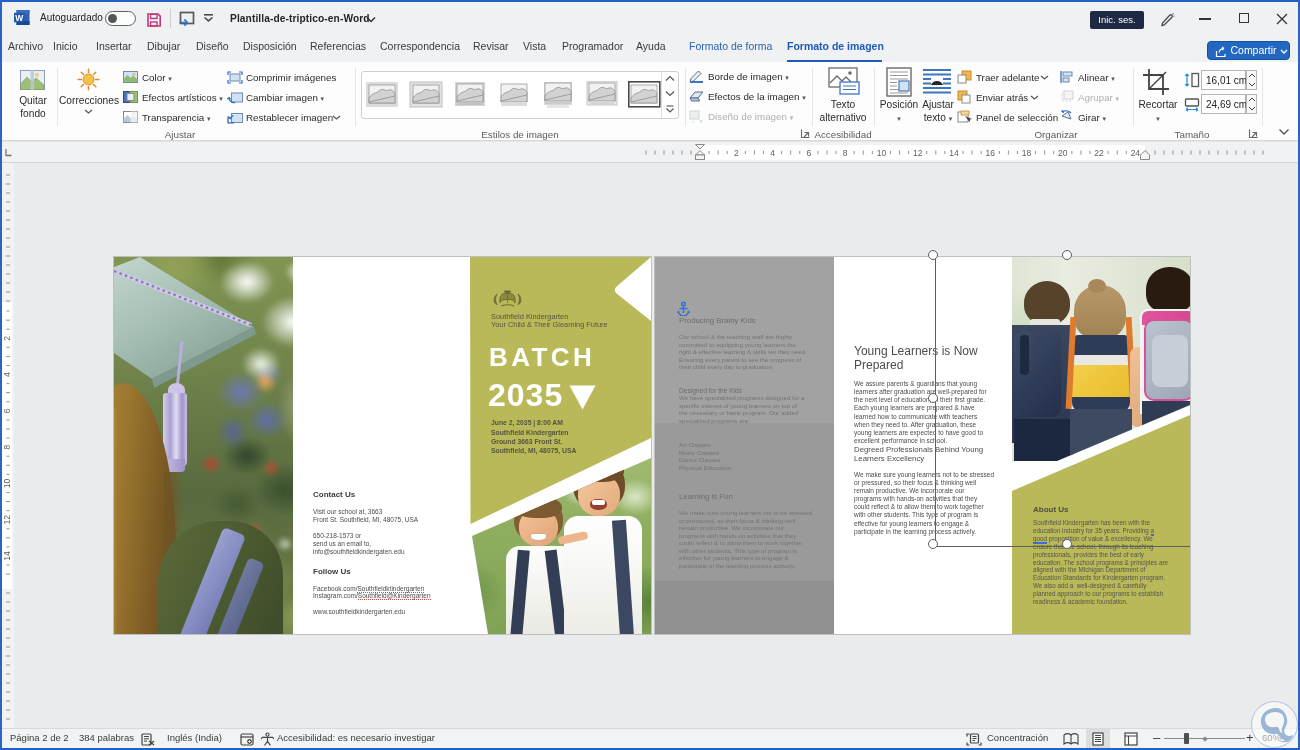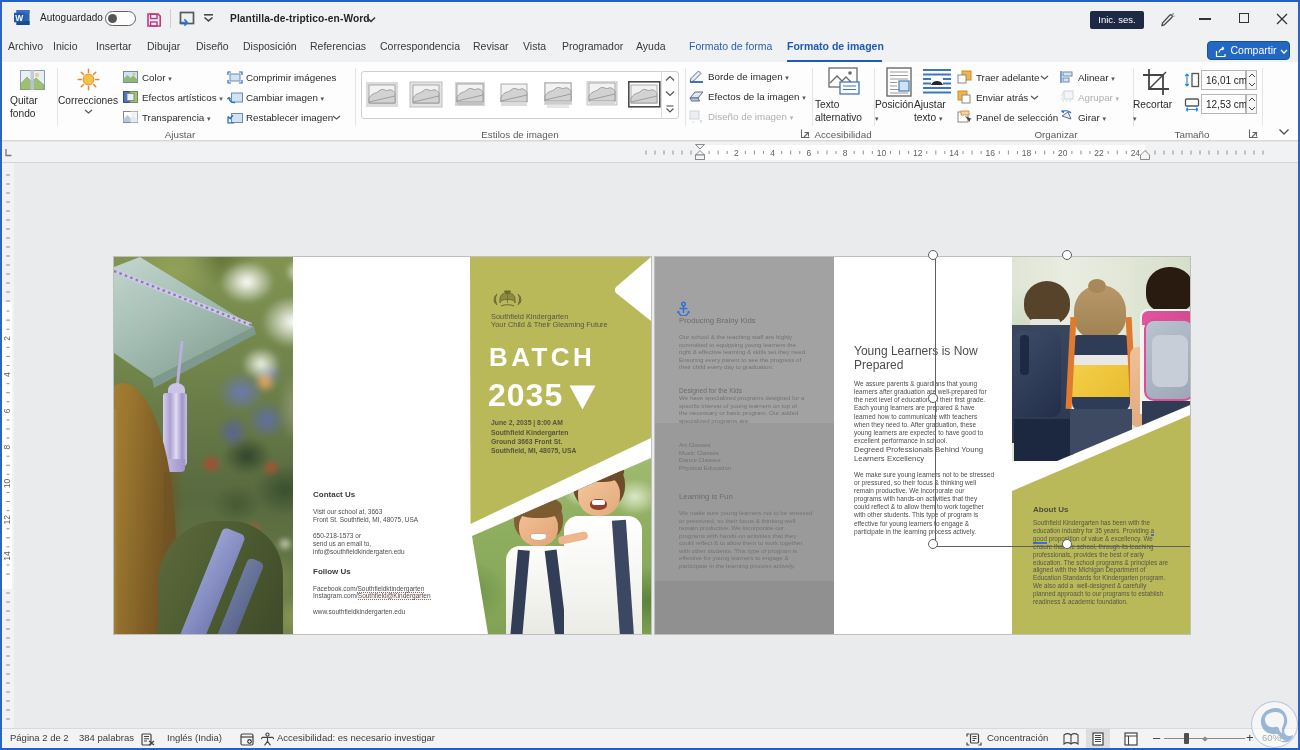--- a/index.html
+++ b/index.html
@@ -23,21 +23,21 @@
 #tabactive { color:#1e5bb8; font-weight:bold; }
 #tabunderline { left:787px; top:23.5px; width:95px; height:2.5px; background:#1e5bb8; }
 #compartir { left:1207px; top:41px; width:83px; height:19px; background:#2268c3; border:1px solid #17509f; border-radius:4px; color:#fff; font-size:10.5px; text-align:center; line-height:17px; z-index:5;}
 
 #ribbon { left:0; top:62px; width:1300px; height:79px; background:#fdfdfd; border-bottom:1px solid #d8d8d8; }
 .gsep { position:absolute; top:6px; width:1px; height:58px; background:#e5e5e5; }
 .glabel { position:absolute; top:67px; font-size:9.8px; color:#5c5c5c; white-space:nowrap; transform:translateX(-50%); }
 .rtext { position:absolute; font-size:9.8px; color:#2b2b2b; white-space:nowrap; }
 .rgray { color:#b0b0b5 !important; }
 .chev { font-size:7px; color:#555; }
-.bigbtn { position:absolute; font-size:10.2px; color:#2b2b2b; line-height:13px; }
+.bigbtn { position:absolute; text-align:center; font-size:10.2px; color:#2b2b2b; line-height:13px; }
 
 #hruler { left:0; top:141px; width:1300px; height:22px; background:#f1f2f3; border-bottom:1px solid #d4d4d4; border-top:1px solid #e6e6e6;}
 #hruler-white { position:absolute; left:700px; top:3px; width:445px; height:15px; background:#ffffff; }
 
 #canvas { left:0; top:163px; width:1300px; height:565px; background:#eaebed; overflow:hidden; }
 #vruler { position:absolute; left:2px; top:0px; width:12px; height:565px; background:#f1f2f3; }
 #vruler-white { position:absolute; left:2px; top:139px; width:10px; height:287px; background:#fff; }
 .page { position:absolute; top:94px; height:377px; background:#fff; outline:1px solid #bfbfbf; }
 #page1 { left:114px; width:537px; }
 #page2 { left:655px; width:535px; }
@@ -345,21 +345,21 @@
   <svg class="abs" style="left:1248px;top:11px" width="8" height="5" viewBox="0 0 8 5">
       <path d="M1 4 l3-3 3 3" fill="none" stroke="#444" stroke-width="1"></path>
     </svg>
   <svg class="abs" style="left:1248px;top:20px" width="8" height="5" viewBox="0 0 8 5">
       <path d="M1 1 l3 3 3-3" fill="none" stroke="#444" stroke-width="1"></path>
     </svg>
   <svg class="abs" style="left:1184px;top:36px" width="16" height="14" viewBox="0 0 16 14">
       <rect x="1.5" y="1" width="13" height="7" rx="1" fill="#fff" stroke="#555" stroke-width="1.3"></rect>
       <path d="M2 11.5 h12 m-12 0 l2-1.7 m-2 1.7 l2 1.7 m10-1.7 l-2-1.7 m2 1.7 l-2 1.7" stroke="#2b8cd9" stroke-width="1.2" fill="none"></path>
     </svg>
-  <div class="abs" style="left:1201px;top:32px;width:45px;height:20px;background:#fff;border:1px solid #b5b5b5;font-size:10px;color:#222;line-height:19px;padding-left:4px;white-space:nowrap">12,53 cm</div>
+  <div class="abs" style="left:1201px;top:32px;width:45px;height:20px;background:#fff;border:1px solid #b5b5b5;font-size:10px;color:#222;line-height:19px;padding-left:4px;white-space:nowrap">24,69 cm</div>
   <div class="abs" style="left:1246px;top:32px;width:11px;height:20px;border:1px solid #b5b5b5;background:#f6f6f6"></div>
   <svg class="abs" style="left:1248px;top:35px" width="8" height="5" viewBox="0 0 8 5">
       <path d="M1 4 l3-3 3 3" fill="none" stroke="#444" stroke-width="1"></path>
     </svg>
   <svg class="abs" style="left:1248px;top:44px" width="8" height="5" viewBox="0 0 8 5">
       <path d="M1 1 l3 3 3-3" fill="none" stroke="#444" stroke-width="1"></path>
     </svg>
   <svg class="abs" style="left:1248px;top:66px" width="11" height="11" viewBox="0 0 11 11">
       <path d="M1.5 1.5 v8 h8" fill="none" stroke="#666" stroke-width="1.1"></path>
       <path d="M4.5 4.5 h4 v4 M8.5 4.5 l-4.5 4.5" fill="none" stroke="#666" stroke-width="1.1"></path>

